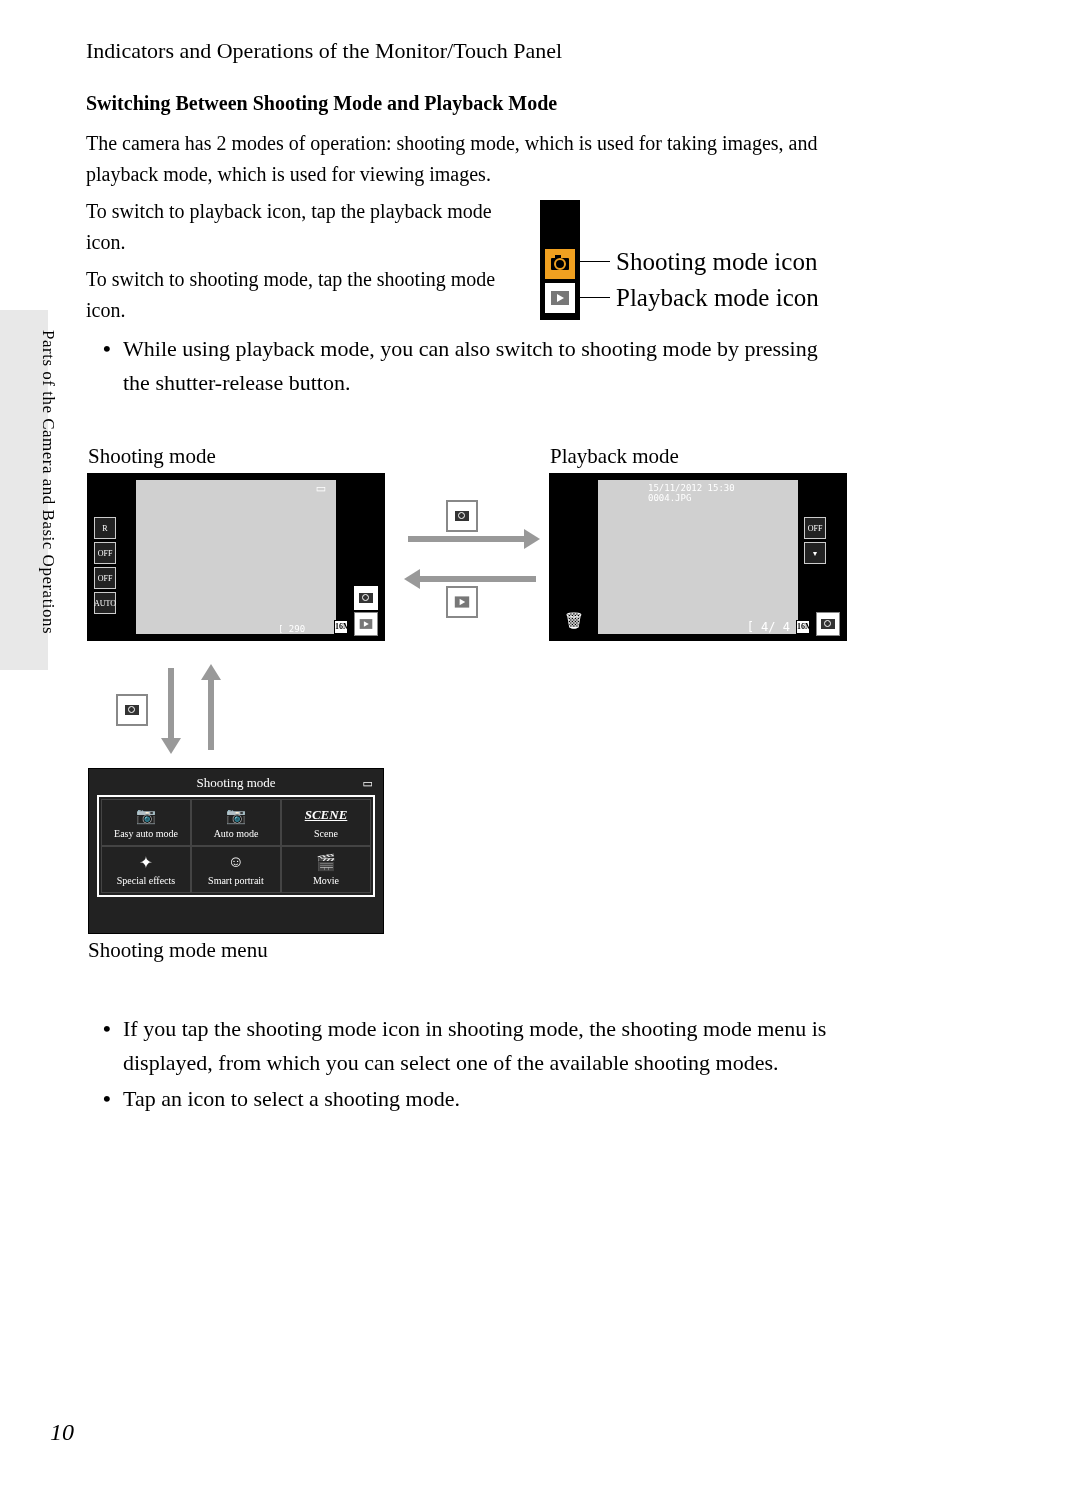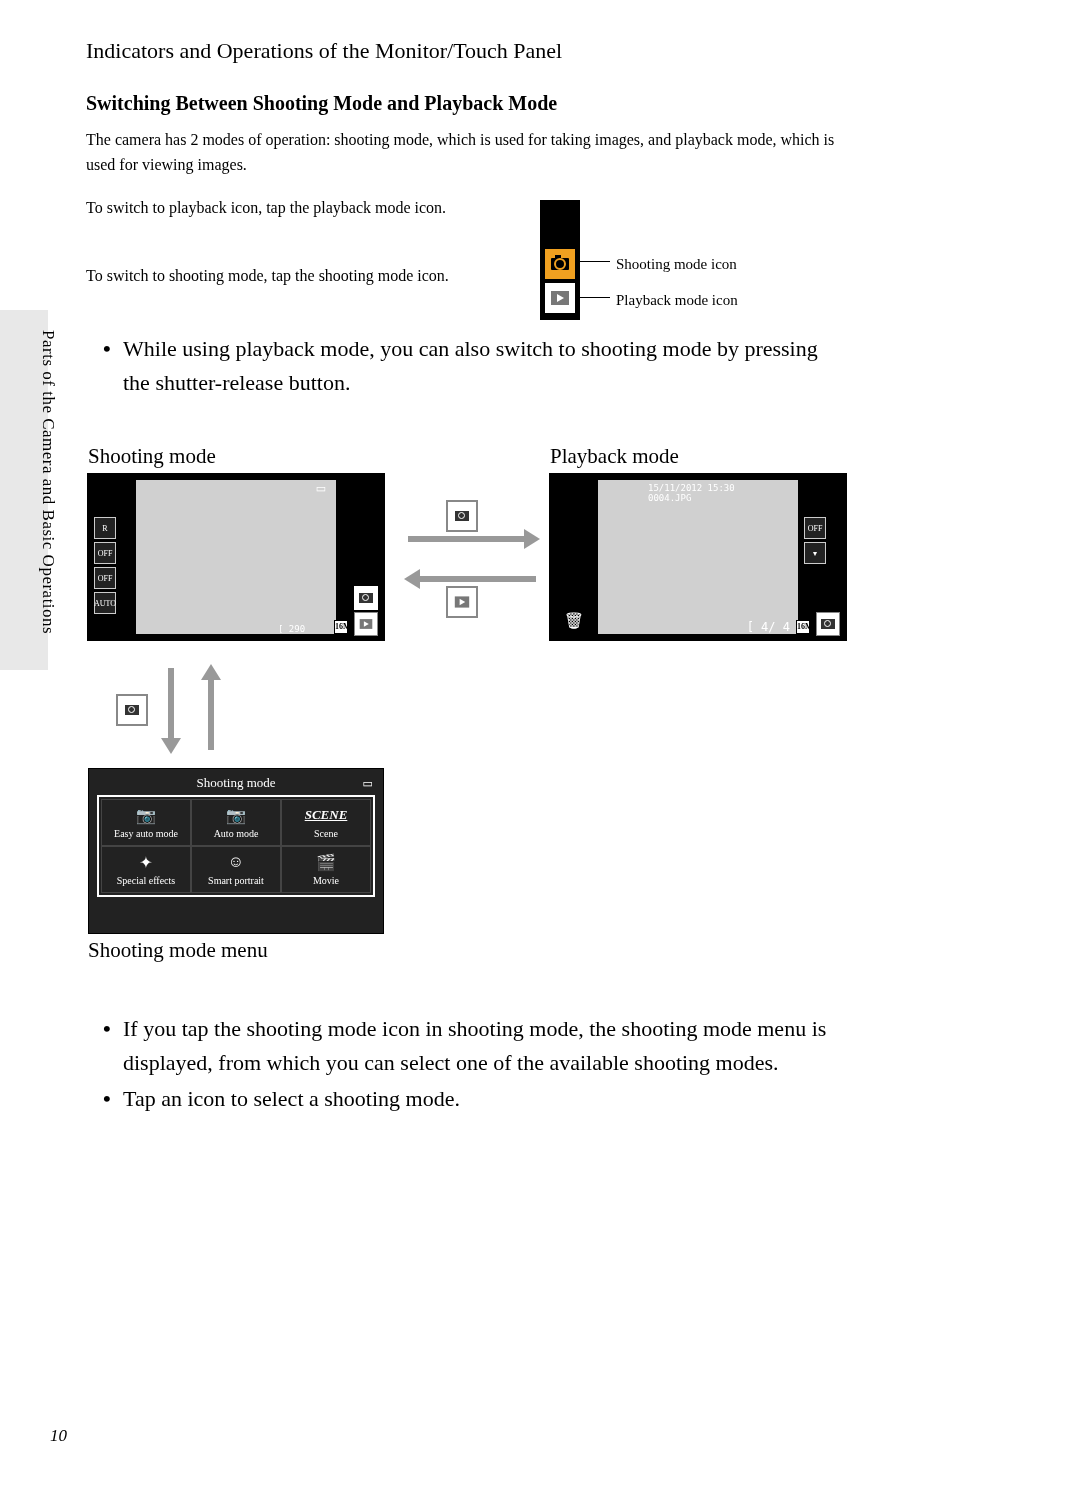--- a/index.html
+++ b/index.html
@@ -36,21 +36,21 @@
   .main-title {
     position: absolute;
     top: 92px;
     left: 86px;
     font-size: 20px;
     font-weight: bold;
   }
   .body-text {
     position: absolute;
     left: 86px;
-    font-size: 16px;
+    font-size: 20px;
     line-height: 1.55;
   }
   .p1 { top: 128px; width: 780px; }
   .p2 { top: 196px; width: 440px; }
   .p3 { top: 264px; width: 440px; }
   .bullet-row {
     position: absolute;
     left: 103px;
     font-size: 22px;
     line-height: 1.55;
@@ -99,22 +99,21 @@
     content: ""; position: absolute; top: 3px; left: 6px;
     width: 0; height: 0; border-left: 7px solid #fff; border-top: 4px solid transparent; border-bottom: 4px solid transparent;
   }
   .leader {
     position: absolute;
     border-top: 1px solid #000;
     height: 0;
   }
   .callout-lbl {
     position: absolute;
-    font-size: 15px;
-    margin-top: 8px;
+    font-size: 25px;
   }
 
   
   .screen {
     position: absolute;
     background: #000;
     outline: 1px solid #000;
   }
   .shoot-screen { top: 474px; left: 88px; width: 296px; height: 166px; }
   .play-screen  { top: 474px; left: 550px; width: 296px; height: 166px; }
@@ -222,21 +221,21 @@
   .menu-screen .cell .ic {
     height: 22px; display: flex; align-items: center; justify-content: center; font-size: 16px; margin-bottom: 2px;
   }
   .menu-caption { position: absolute; top: 938px; left: 88px; font-size: 21px; }
 
   .page-num {
     position: absolute;
     bottom: 40px;
     left: 50px;
     font-style: italic;
-    font-size: 17px;
+    font-size: 24px;
   }
   .scene-word { font-style: italic; font-weight: bold; text-decoration: underline; font-size: 13px; }
 </style>
 </head>
 <body>
 
 <div class="page-header">Indicators and Operations of the Monitor/Touch Panel</div>
 <div class="side-tab"></div>
 <div class="side-label">Parts of the Camera and Basic Operations</div>
 

